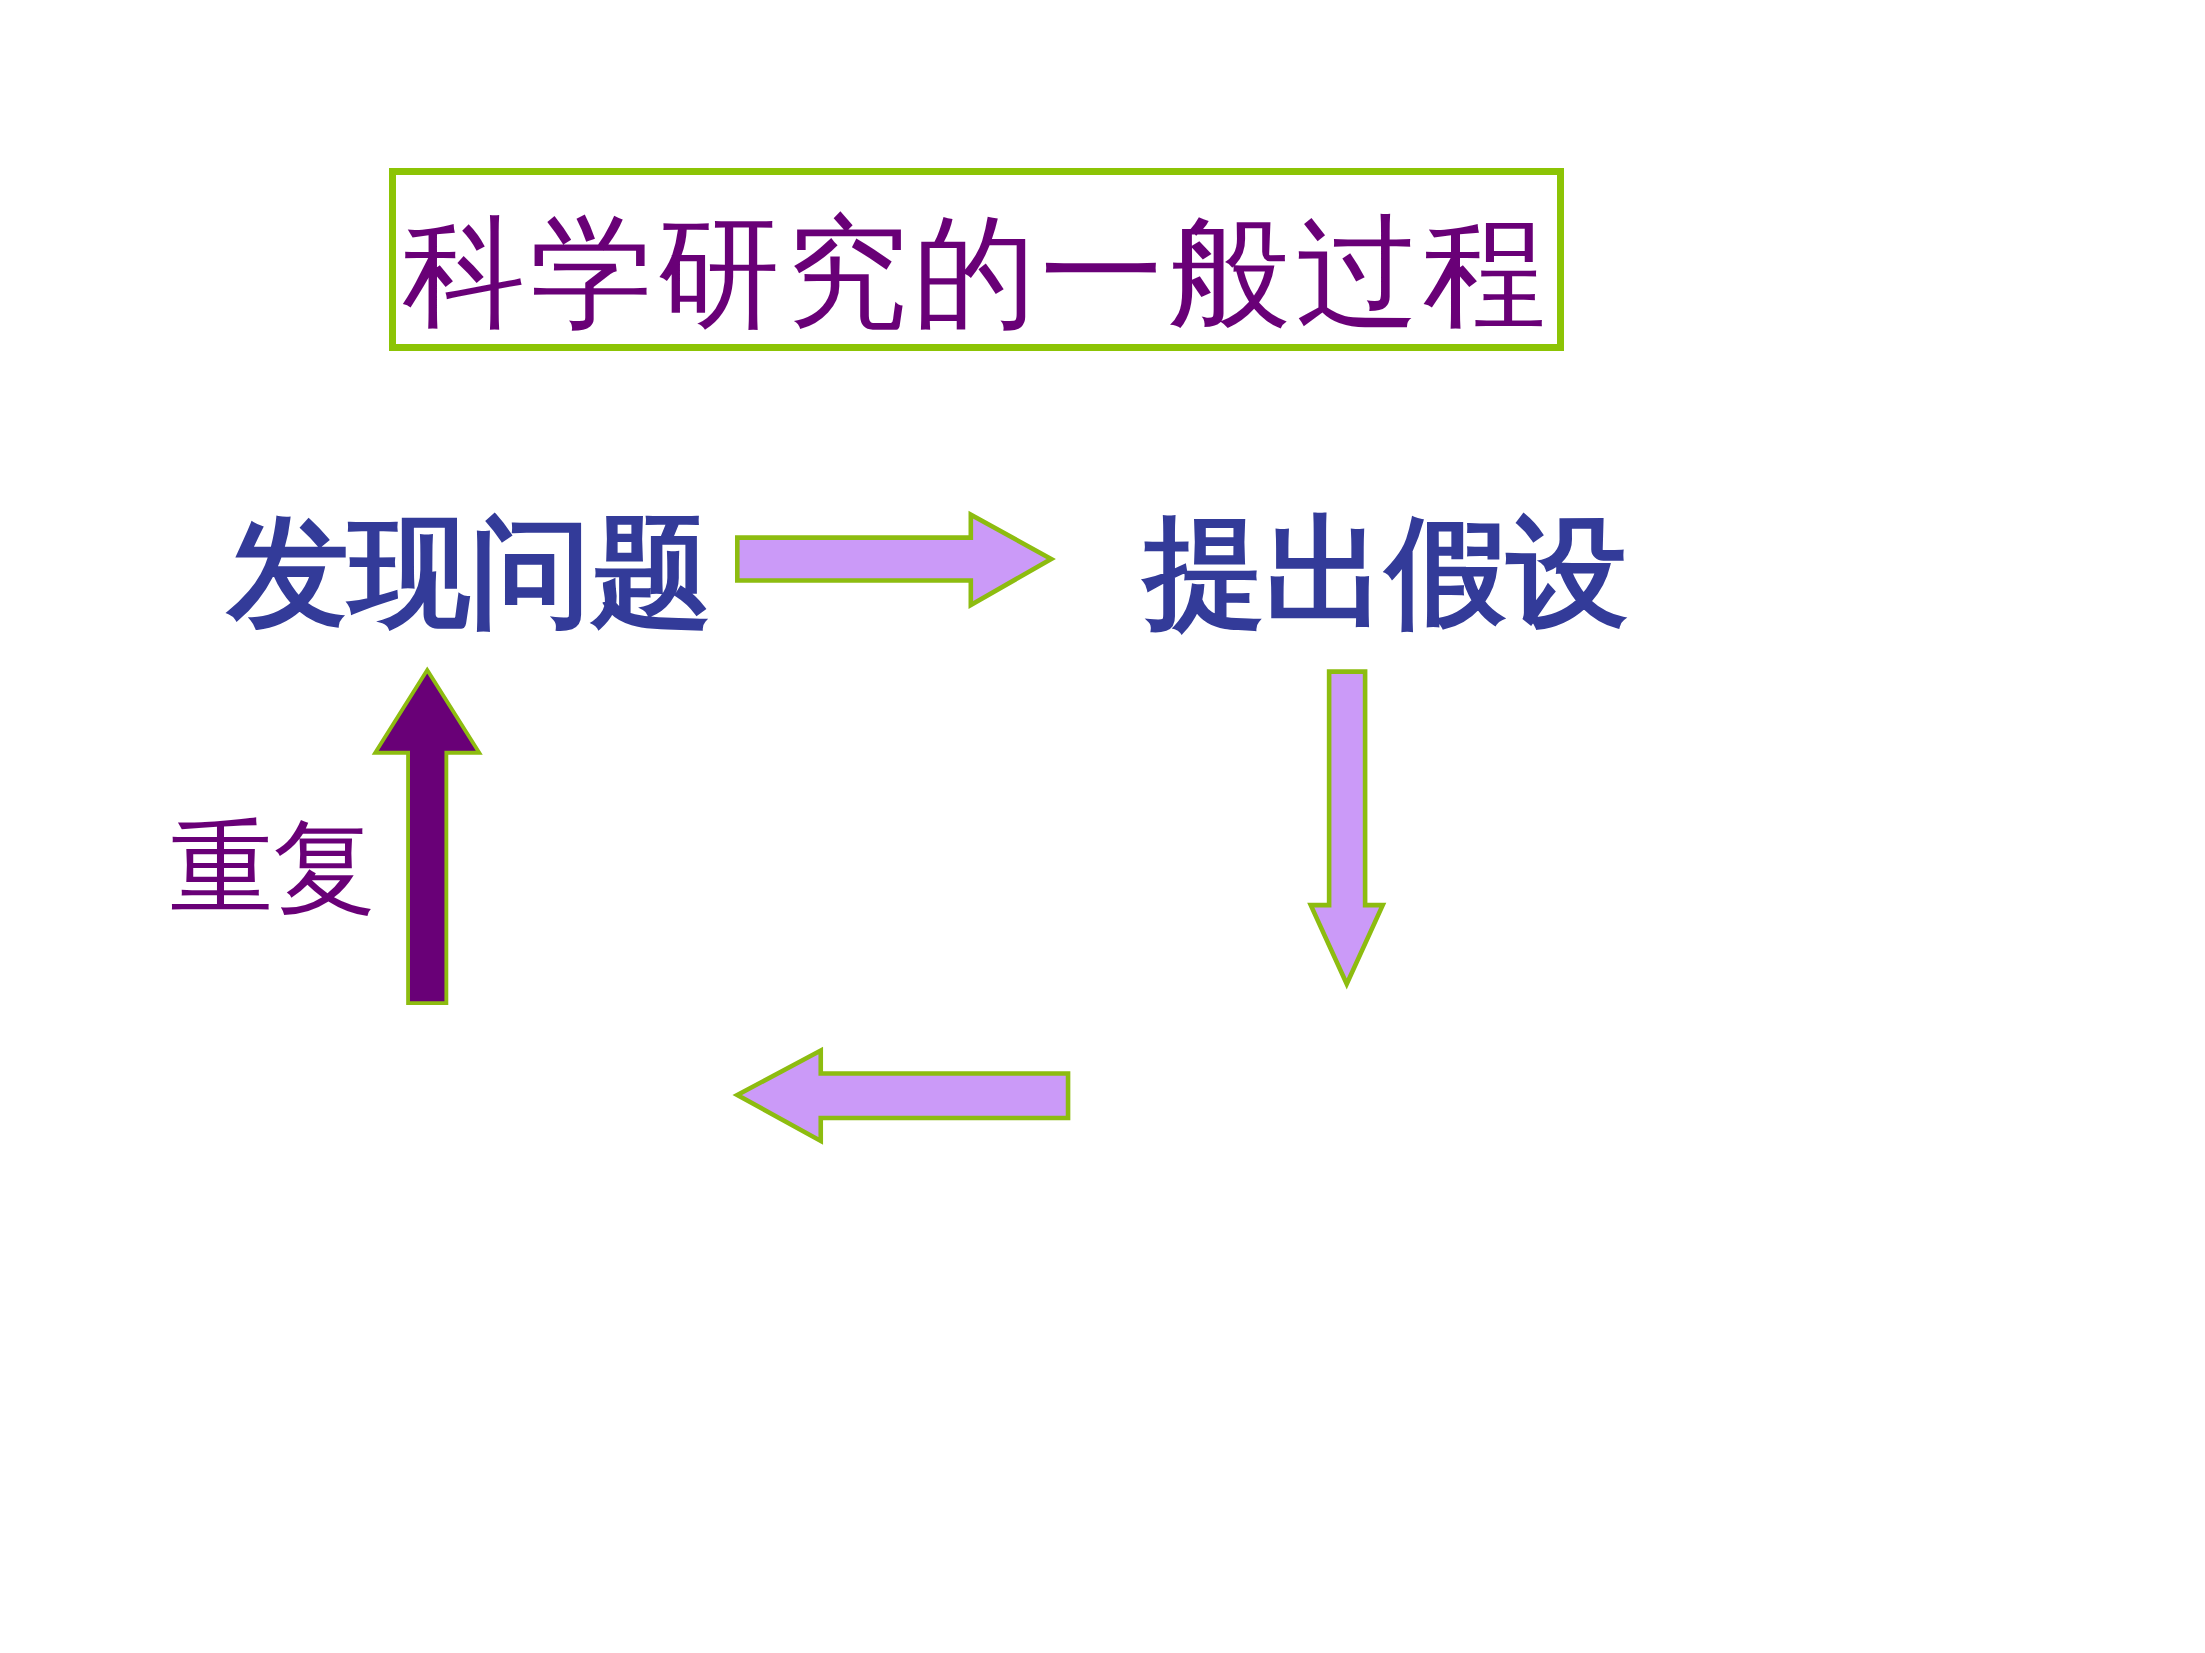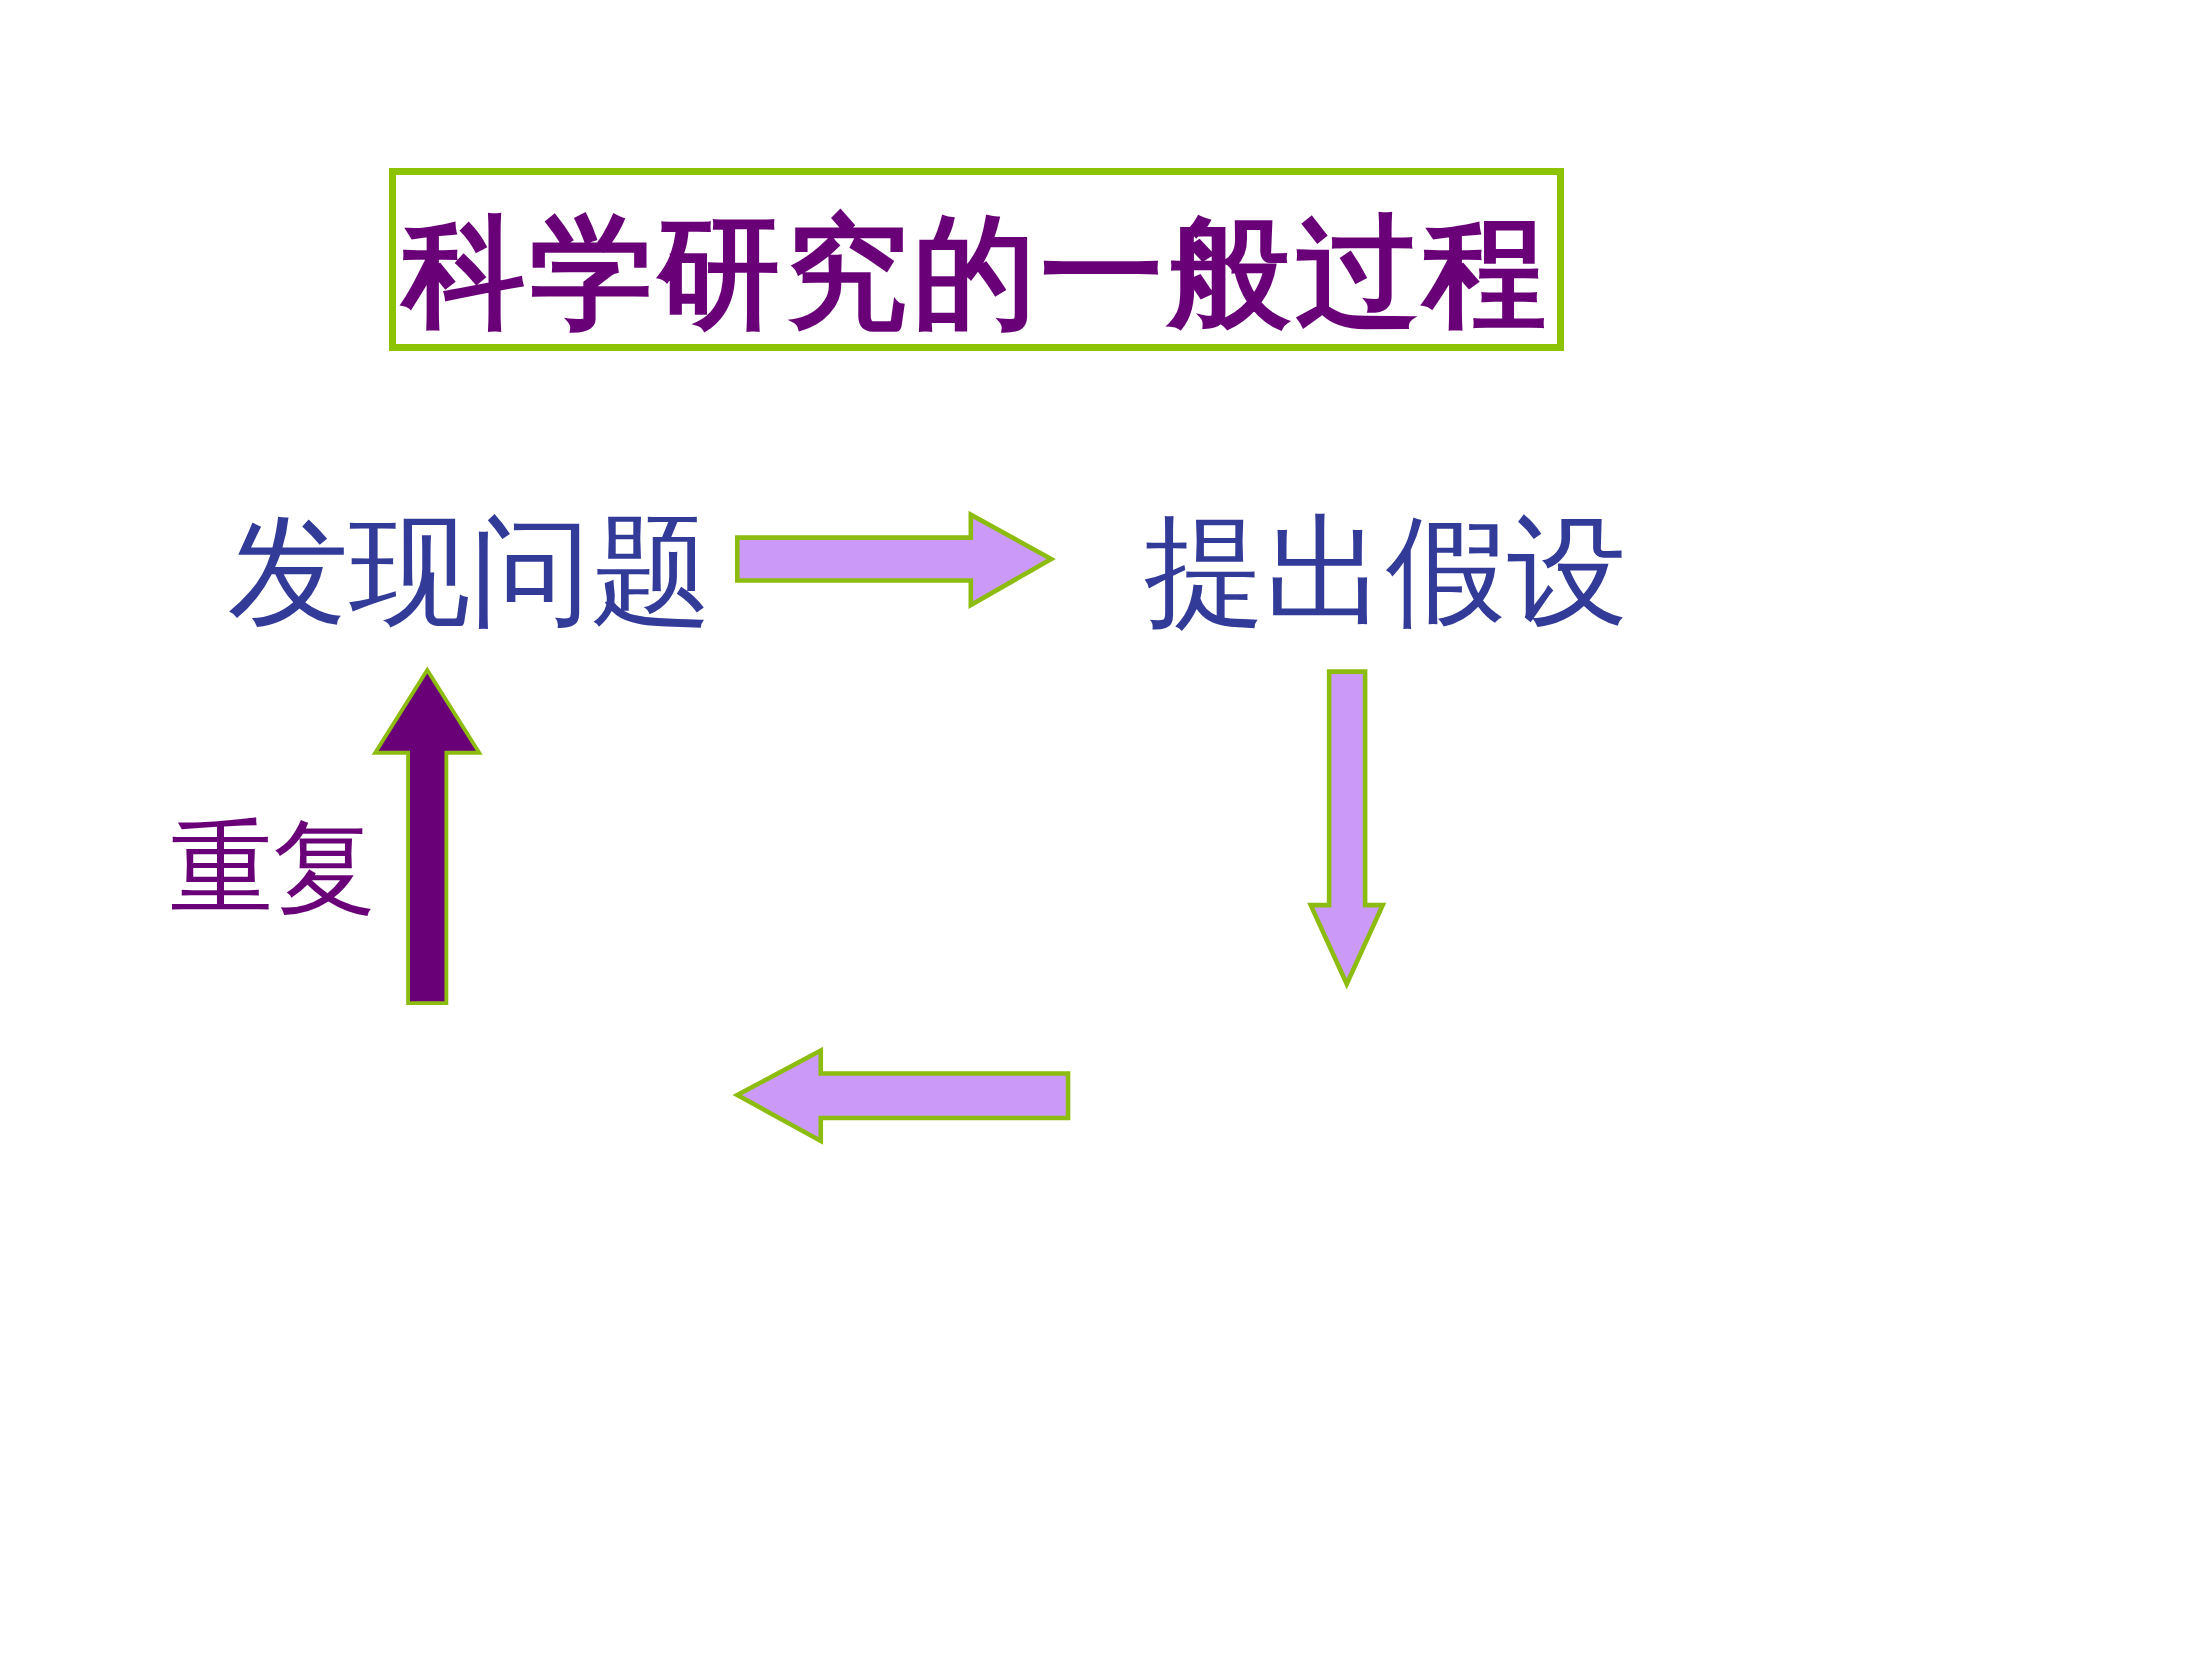--- a/index.html
+++ b/index.html
@@ -28,32 +28,32 @@
     top: 168px;
     width: 1175px;
     height: 183px;
     border: 7.7px solid var(--box-border);
     display: flex;
     align-items: center;
     justify-content: center;
   }
   .title-text {
     font-size: 123px;
-    font-weight: 700;
+    font-weight: 400;
     color: var(--title-text);
     letter-spacing: 4.6px;
     white-space: nowrap;
     line-height: 1;
     padding-top: 6.1px;
     margin-top: 19px;
   }
   .node {
     position: absolute;
     font-size: 121px;
-    font-weight: 400;
+    font-weight: 700;
     color: var(--node-text);
     letter-spacing: 0px;
     white-space: nowrap;
     line-height: 1;
   }
   .node-discover   { left: 228px;  top: 511px; }
   .node-hypothesis { left: 1144px; top: 511px; }
   .node-conclusion { left: 245px;  top: 1043px; }
   .node-experiment { left: 1103px; top: 1037px; }
   .repeat-label {

